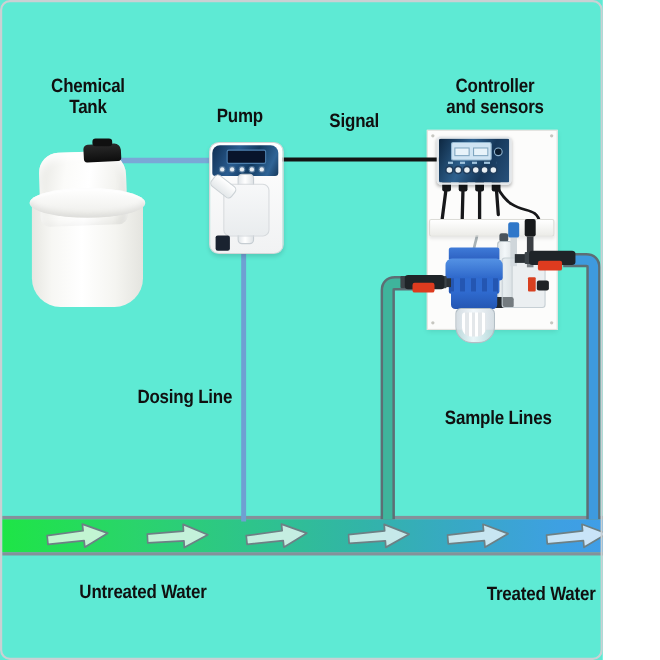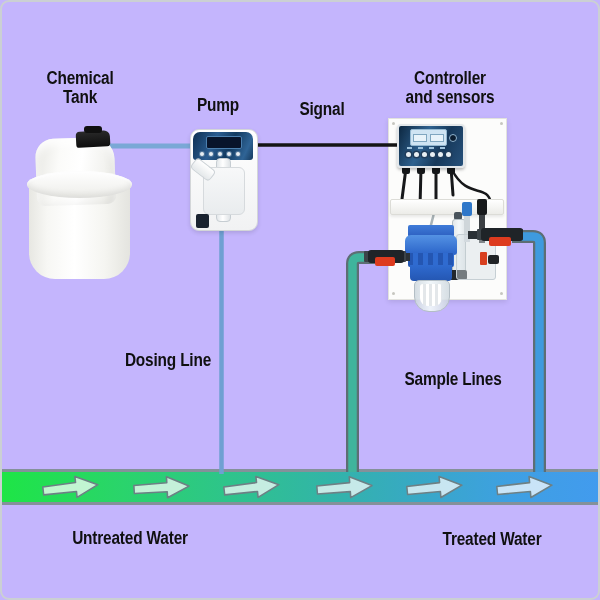--- a/index.html
+++ b/index.html
@@ -1,16 +1,16 @@
 <!DOCTYPE html>
 <html><head>
 <meta charset="utf-8">
 <style>
   html,body{margin:0;padding:0;background:#ffffff;}
-  .canvas{position:relative;width:600px;height:600px;background:#c4b5fd;overflow:hidden;
+  .canvas{position:relative;width:548px;height:600px;background:#5eead4;overflow:hidden;
           font-family:"Liberation Sans",sans-serif;}
   .frame{position:absolute;inset:0;border:2px solid #cbd0d3;border-radius:9px;pointer-events:none;z-index:8;}
 
   
   .lbl{position:absolute;z-index:7;font-weight:700;font-size:17.5px;line-height:19px;
        color:#101010;text-align:center;letter-spacing:-0.2px;transform:scaleX(0.88);}
   .lbl-chem{left:20px;top:69px;width:120px;}
   .lbl-pump{left:168px;top:96px;width:100px;}
   .lbl-signal{left:272px;top:100px;width:100px;}
   .lbl-ctrl{left:390px;top:69px;width:120px;}

